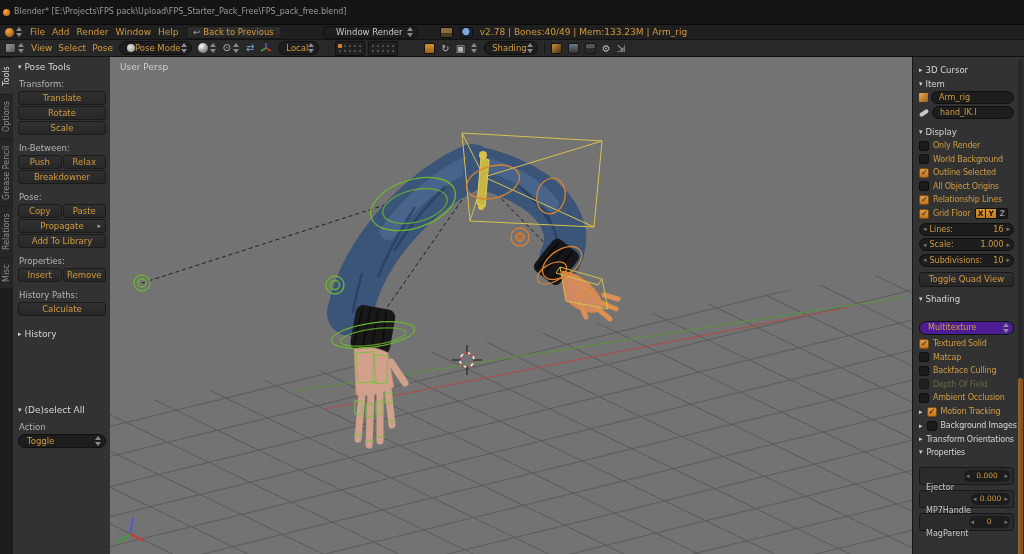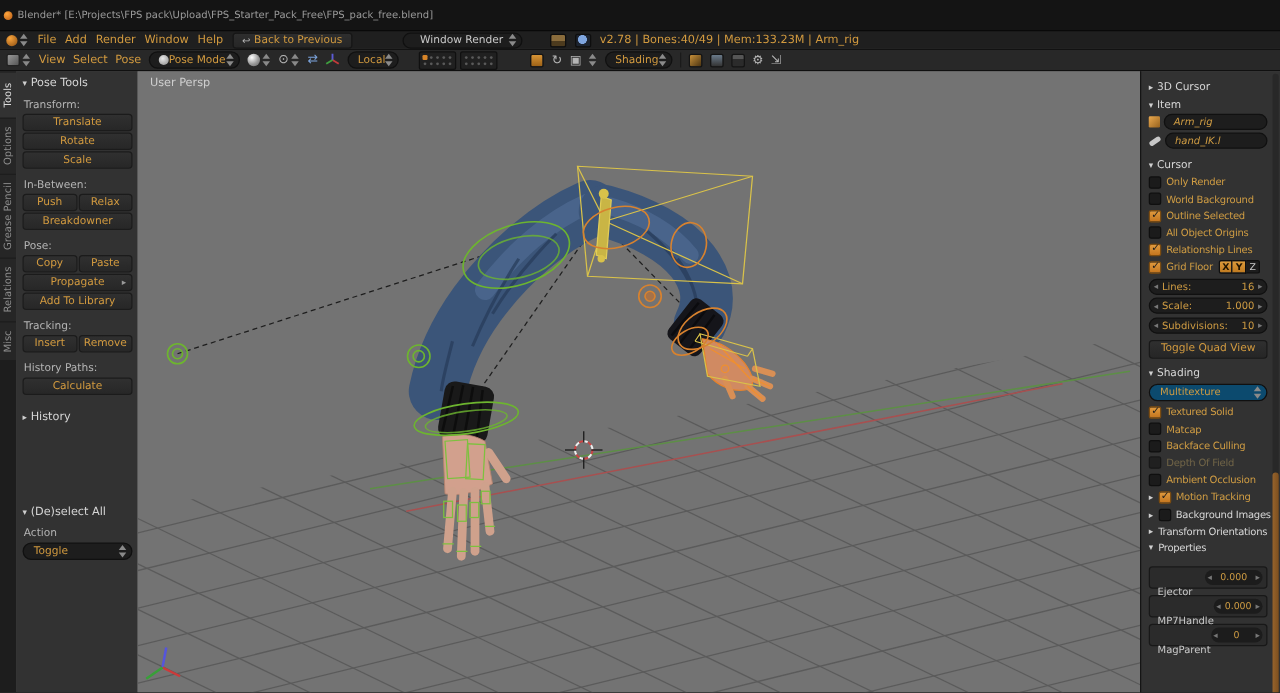--- a/index.html
+++ b/index.html
@@ -64,42 +64,42 @@
   .vp{flex:1;position:relative;background:#737373;overflow:hidden;}
   .vp svg{position:absolute;left:0;top:0;}
   .vp-label{position:absolute;left:10px;top:5px;color:#d0d0d0;font-size:9px;}
   .vp-status{position:absolute;left:48px;top:499px;color:#dcdcdc;font-size:9px;}
   #grid-lines line{stroke:#575757;stroke-width:1;}
   
   .npanel{width:112px;background:#323232;border-left:1px solid #151515;padding:4px 10px 0 6px;font-size:8.5px;position:relative;flex:none;}
   .scrollbar{position:absolute;right:1px;top:2px;bottom:2px;width:5px;background:#282828;border-radius:3px;}
   .scroll-thumb{position:absolute;left:0;top:63%;height:36%;width:5px;background:linear-gradient(90deg,#96632c,#7c4f1f);border-radius:3px;}
   .np-hdr{color:#d6d6d6;font-size:8.5px;display:flex;align-items:center;gap:3px;margin:4px 0 2px 0;white-space:nowrap;}
-  .itemrow{display:flex;align-items:center;gap:3px;margin:2px 0;font-style:italic;}
+  .itemrow{display:flex;align-items:center;gap:3px;margin:2px 0;}
   .obj-icon{width:9px;height:9px;background:linear-gradient(135deg,#eba94e,#96621e);border-radius:1px;flex:none;}
   .bone-icon{width:10px;height:4px;background:#c8c8c8;border-radius:2px;transform:rotate(-35deg);flex:none;}
   .itemfield{flex:1;height:13px;background:#1d1d1d;border:1px solid #101010;border-radius:7px;color:#cf9c43;font-size:8px;display:flex;align-items:center;padding-left:7px;white-space:nowrap;}
   .opt{display:flex;align-items:center;gap:4px;margin:3.5px 0;}
   .cb{width:10px;height:10px;border-radius:2px;background:#1b1b1b;border:1px solid #0f0f0f;flex:none;position:relative;}
   .cb.on{background:linear-gradient(#e09a3e,#c4761f);border-color:#7c4c10;}
   .cb.on::after{content:"\2713";position:absolute;top:-1.5px;left:1px;font-size:8.5px;color:#1d1d1d;font-weight:bold;}
   .opt-label{color:#cf9c43;font-size:8px;letter-spacing:-0.2px;white-space:nowrap;}
   .opt-label.dim{color:#85754e;}
   .opt-label.light{color:#d6d6d6;}
   .xyz{display:flex;margin-left:1px;}
   .xyz span{width:11px;height:11px;font-size:7.5px;display:flex;align-items:center;justify-content:center;background:#1d1d1d;color:#c9c9c9;border:1px solid #0f0f0f;border-left-width:0;}
   .xyz span:first-child{border-radius:2px 0 0 2px;border-left-width:1px;}
   .xyz span:last-child{border-radius:0 2px 2px 0;}
   .xyz span.on{background:linear-gradient(#dd9b3c,#bf7a20);color:#201400;font-weight:bold;}
   .numfield{height:13px;background:#1d1d1d;border:1px solid #101010;border-radius:7px;display:flex;align-items:center;padding:0 3px;margin:2.5px 0;font-size:8px;color:#cf9c43;}
   .nf-a{color:#777;font-size:7px;flex:none;}
   .nf-l{margin-left:3px;white-space:nowrap;}
   .nf-v{margin-left:auto;margin-right:3px;}
   .bigbtn{height:15px;display:flex;align-items:center;justify-content:center;background:linear-gradient(#2f2f2f,#262626);border:1px solid #181818;border-radius:3px;color:#d29a3f;font-size:8.5px;margin:5px 0;white-space:nowrap;}
-  .np-dd{height:14px;background:#0c4a6e;border:1px solid #101010;border-radius:7px;display:flex;align-items:center;padding:0 3px 0 8px;color:#cf9c43;font-size:8px;margin:3px 0 4px 0;justify-content:space-between;}
+  .np-dd{height:14px;background:#4c1d95;border:1px solid #101010;border-radius:7px;display:flex;align-items:center;padding:0 3px 0 8px;color:#cf9c43;font-size:8px;margin:17px 0 4px 0;justify-content:space-between;}
   .np-dd .lbl{flex:1;}
   .exprow{display:flex;align-items:center;gap:4px;margin:4px 0;}
   .proprow{height:18px;background:#2b2b2b;border:1px solid #181818;border-radius:3px;display:flex;align-items:center;padding:0 3px 0 6px;margin-bottom:5px;}
   .prop-name{color:#c9c9c9;font-size:8px;white-space:nowrap;margin-top:23px;}
   .prop-field{margin-left:auto;width:46px;height:12px;background:#1c1c1c;border-radius:6px;color:#cf9c43;font-size:7.5px;display:flex;align-items:center;padding:0 2px;}
   .prop-field .val{flex:1;text-align:center;}
 </style>
 </head>
 <body>
 
@@ -238,21 +238,21 @@
       <div class="shelf-label">Pose:</div>
       <div class="sbtn-row">
         <div class="sbtn">Copy</div>
         <div class="sbtn">Paste</div>
       </div>
       <div class="sbtn">
         <span>Propagate</span>
         <span class="side-arrow">▸</span>
       </div>
       <div class="sbtn">Add To Library</div>
-      <div class="shelf-label">Tracking:</div>
+      <div class="shelf-label">Properties:</div>
       <div class="sbtn-row">
         <div class="sbtn">Insert</div>
         <div class="sbtn">Remove</div>
       </div>
       <div class="shelf-label">History Paths:</div>
       <div class="sbtn">Calculate</div>
       <div class="panel-hdr hist">
         <span class="tri">▸</span>
         <span>History</span>
       </div>
@@ -449,21 +449,21 @@
       <div class="itemrow">
         <span class="obj-icon"></span>
         <span class="itemfield">Arm_rig</span>
       </div>
       <div class="itemrow">
         <span class="bone-icon"></span>
         <span class="itemfield">hand_IK.l</span>
       </div>
       <div class="np-hdr" style="margin-top:8px;">
         <span class="tri">▾</span>
-        <span>Cursor</span>
+        <span>Display</span>
       </div>
       <div class="opt">
           <span class="cb"></span>
           <span class="opt-label">Only Render</span>
         </div>
       <div class="opt">
           <span class="cb"></span>
           <span class="opt-label">World Background</span>
         </div>
       <div class="opt">

